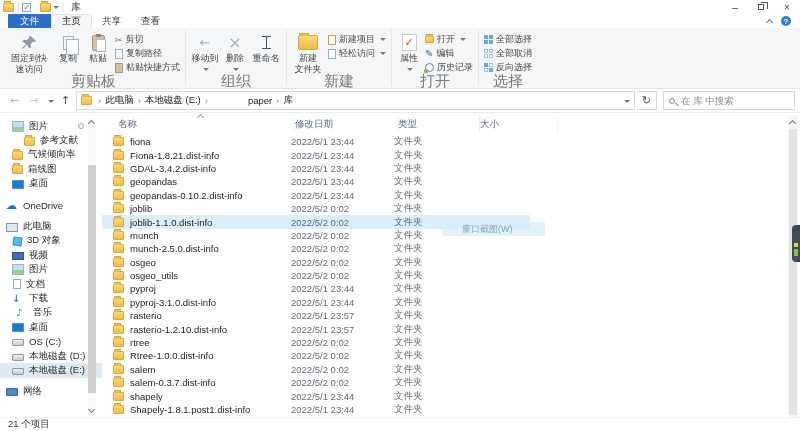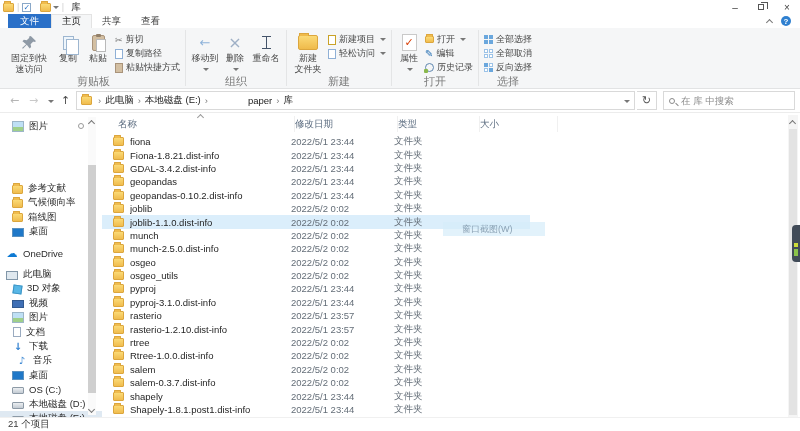--- a/index.html
+++ b/index.html
@@ -31,21 +31,21 @@
   .tab-active{background:#f5f6f7;border:1px solid #e3e3e3;border-bottom:none;color:#222;}
   .tab-right{margin-left:auto;display:flex;align-items:center;gap:9px;padding-right:9px;}
   .chev-up{display:inline-block;width:5px;height:5px;border-left:1px solid #777;border-top:1px solid #777;transform:rotate(45deg);margin-top:2px;}
   .help-circle{width:10px;height:10px;border-radius:50%;background:#2f80d0;color:#fff;font-size:8px;font-weight:bold;
     display:flex;align-items:center;justify-content:center;}
 
   
   .ribbon{height:61px;background:#f5f6f7;border-bottom:1px solid #e2e3e4;display:flex;align-items:stretch;padding-left:2px;}
   .rgroup{display:flex;flex-direction:column;}
   .rrow{display:flex;align-items:flex-start;padding:3px 3px 0;flex:1;}
-  .rgroup-label{text-align:center;color:#7a7a7a;font-size:11px;height:13px;line-height:12px;}
+  .rgroup-label{text-align:center;color:#7a7a7a;font-size:15px;height:13px;line-height:12px;}
   .rsep{width:1px;background:#e4e5e6;margin:2px 0;}
   .rb-big{display:flex;flex-direction:column;align-items:center;padding:1px 2px;cursor:default;}
   .rb-ic{height:21px;display:flex;align-items:center;justify-content:center;}
   .rb-label{text-align:center;line-height:10.5px;color:#474747;white-space:pre-line;font-size:9px;}
   .rcol{display:flex;flex-direction:column;justify-content:flex-start;gap:1px;padding-top:2px;}
   .rb-sm{display:flex;align-items:center;gap:3px;height:13px;color:#474747;font-size:9px;cursor:default;padding:0 2px;}
   .i-copy{display:inline-block;width:11px;height:14px;border:1px solid #9db6d0;background:#eef5fb;position:relative;}
   .i-copy::before{content:"";position:absolute;left:2px;top:2px;width:11px;height:14px;border:1px solid #9db6d0;background:#fff;}
   .i-paste{display:inline-block;width:13px;height:16px;background:#d3bfa2;border:1px solid #a9937a;border-radius:2px;position:relative;}
   .i-paste::before{content:"";position:absolute;top:-2px;left:3px;width:5px;height:3px;background:#93806a;border-radius:1px;}
@@ -86,21 +86,21 @@
   .crumb-caret{margin-left:auto;}
   .refreshbox{width:20px;height:19px;border:1px solid #d9d9d9;border-left:none;display:flex;align-items:center;justify-content:center;color:#555;font-size:11px;}
   .searchbox{width:132px;height:19px;border:1px solid #d9d9d9;margin-left:4px;display:flex;align-items:center;padding:0 5px;gap:4px;background:#fff;}
   .i-search{display:inline-block;width:6px;height:6px;border:1px solid #8a8a8a;border-radius:50%;position:relative;flex:none;}
   .i-search::after{content:"";position:absolute;left:5px;top:5px;width:4px;height:1px;background:#8a8a8a;transform:rotate(45deg);}
   .searchbox input{border:none;outline:none;width:100%;font:inherit;color:#333;background:transparent;}
   .searchbox input::placeholder{color:#8c8c8c;}
 
   
   .main{position:absolute;top:113px;left:0;right:0;bottom:14px;display:flex;}
-  .sidebar{width:102px;position:relative;padding-top:6px;overflow:hidden;flex:none;text-align:center;}
+  .sidebar{width:102px;position:relative;padding-top:6px;overflow:hidden;flex:none;}
   .side-item{height:14.4px;display:flex;align-items:center;gap:5px;padding-left:6px;position:relative;cursor:default;}
   .side-item.section-start{margin-top:7px;}
   .side-item.selected{background:#dfe9f2;}
   .side-item.pinned::after{content:"";position:absolute;right:18px;top:4px;width:4px;height:4px;border:1px solid #9a9a9a;border-radius:50%;}
   .side-label{white-space:nowrap;color:#2b2b2b;}
   .tree-ic{display:inline-block;width:12px;height:11px;flex:none;position:relative;}
   .tree-ic.ic-folder{height:9px;width:11px;margin-top:1px;}
   .ic-pictures{background:linear-gradient(180deg,#bfe0f5 55%,#9fd08a 55%);border:1px solid #9db6c8;}
   .ic-desktop{background:#1f78c8;border:1px solid #5a91c0;height:9px;margin-top:1px;}
   .ic-cloud::before{content:"\2601";color:#0e7ad3;font-size:11px;line-height:11px;font-family:"DejaVu Sans",sans-serif;}
@@ -380,21 +380,21 @@
 
   <div class="main">
     <div class="sidebar">
       <div>
 
           <div class="side-item pinned" style="padding-left: 12px;">
             <span class="tree-ic ic-pictures"></span>
             <span class="side-label">图片</span>
           </div>
 
-          <div class="side-item" style="padding-left: 12px; margin-top: 48px;">
+          <div class="side-item" style="padding-left: 24px;">
             <span class="tree-ic ic-folder"></span>
             <span class="side-label">参考文献</span>
           </div>
 
           <div class="side-item" style="padding-left: 12px;">
             <span class="tree-ic ic-folder"></span>
             <span class="side-label">气候倾向率</span>
           </div>
 
           <div class="side-item" style="padding-left: 12px;">

